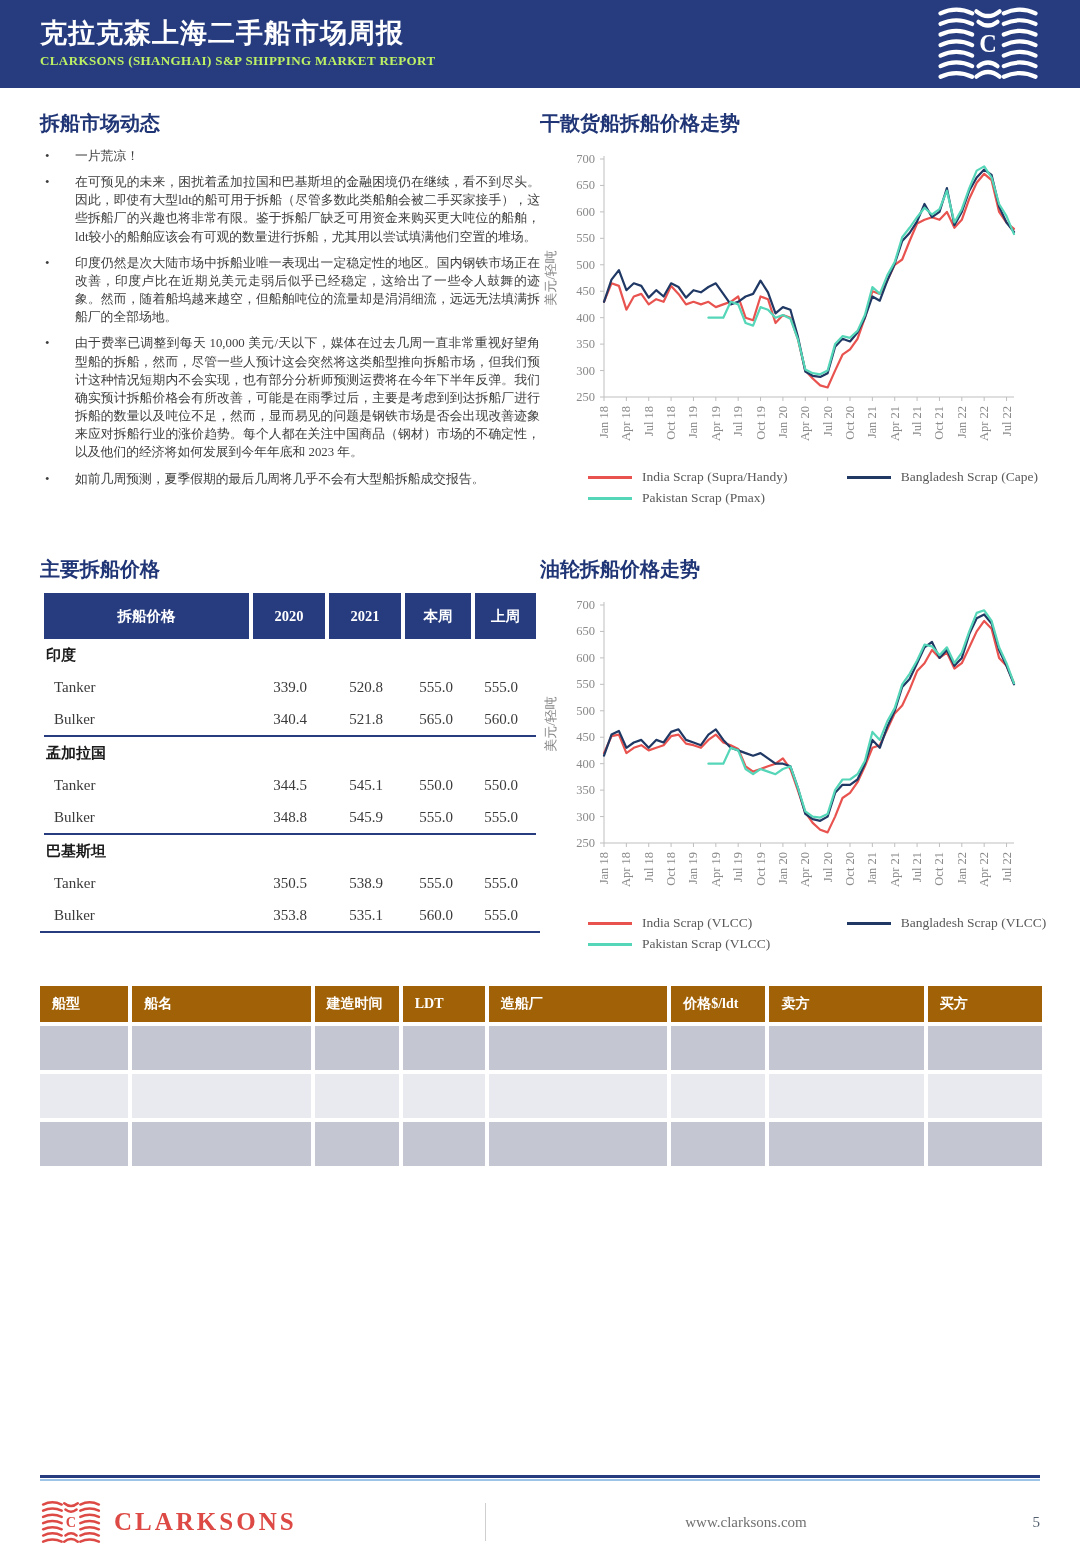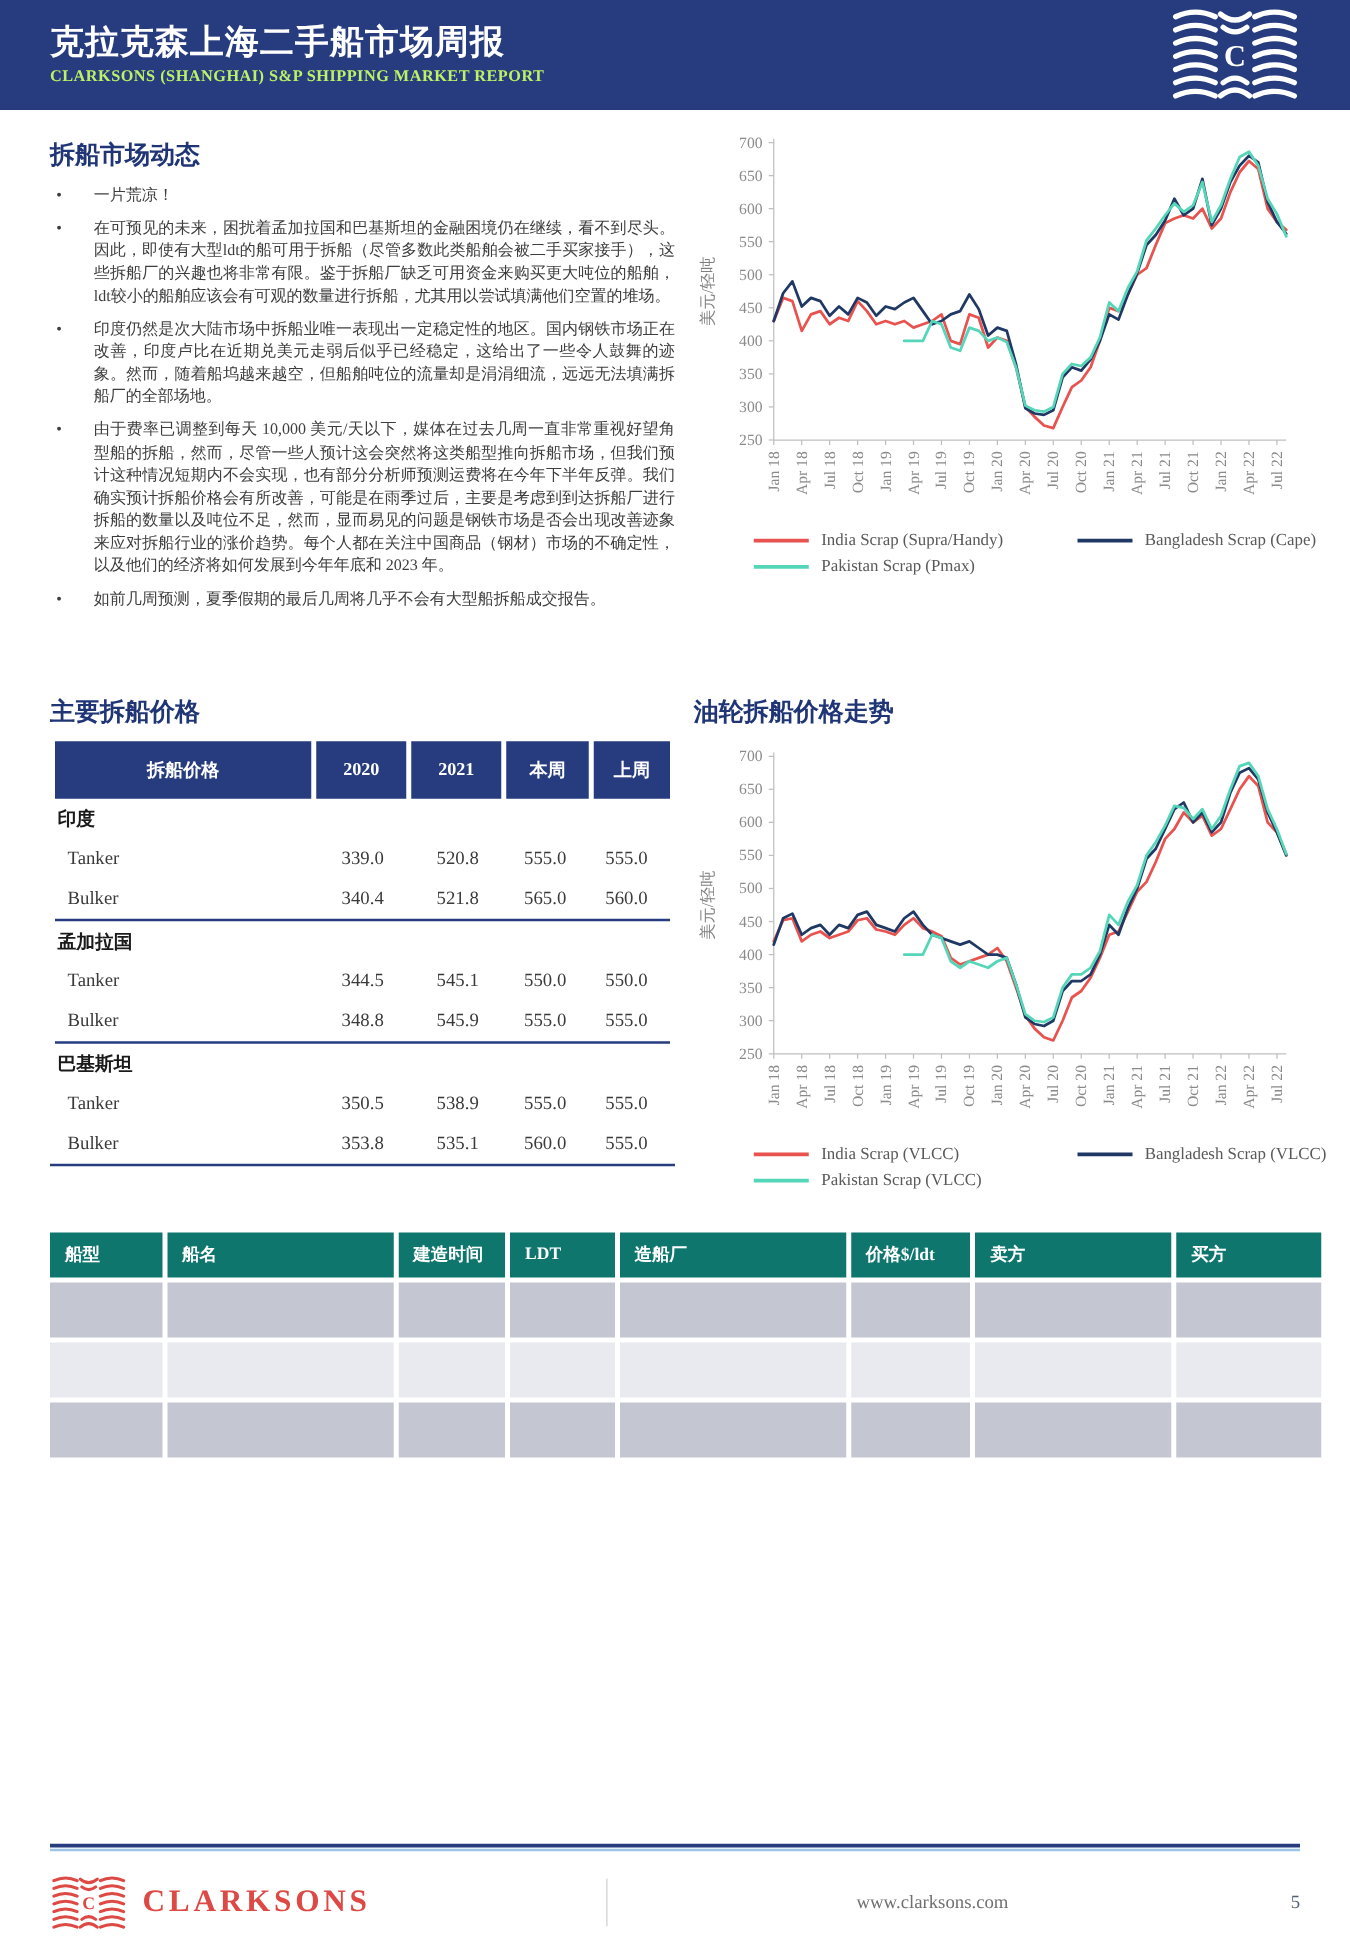--- a/index.html
+++ b/index.html
@@ -11,21 +11,21 @@
   .band h1{color:#fff;font-size:27px;margin:0;font-weight:bold;letter-spacing:1px;line-height:1.1;}
   .band .subtitle{color:#bef264;font-size:13px;font-weight:bold;letter-spacing:.4px;margin-top:4px;}
   
   .subheader{margin:0 40px;border-bottom:4px solid #263C7F;display:flex;justify-content:space-between;
              align-items:center;height:46px;}
   .sec-title{color:#1F3575;font-weight:bold;font-size:19px;}
   .sec-title .en{margin-left:6px;}
   .meta{display:flex;align-items:center;gap:15px;color:#1F3575;font-weight:bold;font-size:18px;}
   .vsep{width:2px;height:26px;background:#1F3575;}
   
-  main{display:grid;grid-template-columns:500px 510px;column-gap:15px;padding:14px 40px 0;box-sizing:content-box;}
+  main{display:grid;grid-template-columns:500px 510px;padding:14px 40px 0;box-sizing:content-box;}
   h2.section{color:#1F3575;font-size:20px;font-weight:bold;margin:8px 0 10px;}
   h2.section .light{font-weight:bold;color:#1F3575;}
   h2.section .pipe{margin:0 8px;color:#7A8BB5;font-weight:normal;}
   .dyn,.chart-sec{min-height:446px;}
   
   .bullets{list-style:none;margin:8px 0 0;padding:0;}
   .bullets li{display:flex;margin-bottom:8px;font-size:12.8px;line-height:1.42;color:#3D3D3D;text-align:justify;}
   .bullets .mk{width:30px;flex:none;padding-left:5px;color:#3D3D3D;}
   .bullets .tx{flex:1;}
   
@@ -36,21 +36,21 @@
   .price-wrap{border-bottom:2px solid #263C7F;}
   table.price{border-collapse:separate;border-spacing:4px 0;width:100%;font-size:15px;color:#333;}
   table.price th{background:#263C7F;color:#fff;font-size:14.5px;font-weight:bold;height:44px;}
   table.price td{height:30px;vertical-align:middle;}
   table.price td.lbl{padding-left:10px;color:#3a3a3a;}
   table.price td.num{text-align:right;padding-right:18px;color:#3a3a3a;}
   table.price tr.group td{font-weight:bold;color:#1a1a1a;padding-left:2px;height:30px;}
   table.price tr.group.sep td{border-top:2px solid #263C7F;}
   
   table.fx{border-collapse:separate;border-spacing:4px 4px;width:100%;table-layout:fixed;margin-left:-4px;}
-  table.fx th{background:#0f766e;color:#fff;font-size:14px;font-weight:bold;text-align:left;
+  table.fx th{background:#a16207;color:#fff;font-size:14px;font-weight:bold;text-align:left;
               padding:0 0 0 12px;height:36px;white-space:nowrap;overflow:hidden;}
   table.fx td{height:42px;}
   table.fx tr.dark td{background:#C4C7D1;}
   table.fx tr.light td{background:#E9EAEF;}
   
   .footer{position:absolute;left:40px;right:40px;bottom:12px;}
   .rule-navy{height:3px;background:#263C7F;}
   .rule-blue{height:2px;background:#9DC3E6;margin-top:1px;}
   .foot-row{display:flex;align-items:center;margin-top:16px;height:50px;}
   .brand{display:flex;align-items:center;gap:12px;width:445px;}
@@ -118,20 +118,21 @@
             <span class="tx">由于费率已调整到每天 10,000 美元/天以下，媒体在过去几周一直非常重视好望角型船的拆船，然而，尽管一些人预计这会突然将这类船型推向拆船市场，但我们预计这种情况短期内不会实现，也有部分分析师预测运费将在今年下半年反弹。我们确实预计拆船价格会有所改善，可能是在雨季过后，主要是考虑到到达拆船厂进行拆船的数量以及吨位不足，然而，显而易见的问题是钢铁市场是否会出现改善迹象来应对拆船行业的涨价趋势。每个人都在关注中国商品（钢材）市场的不确定性，以及他们的经济将如何发展到今年年底和 2023 年。</span>
           </li>
           <li>
             <span class="mk">•</span>
             <span class="tx">如前几周预测，夏季假期的最后几周将几乎不会有大型船拆船成交报告。</span>
           </li>
         </ul>
     </section>
 
     <section class="chart-sec">
+      <h2 class="section">干散货船拆船价格走势</h2>
       <svg id="chart-0" width="510" height="318" viewBox="0 0 510 318">
           <line x1="64" y1="9" x2="64" y2="250" stroke="#BFBFBF" stroke-width="1"></line>
           <line x1="64" y1="250" x2="474" y2="250" stroke="#BFBFBF" stroke-width="1"></line>
           <line x1="60" y1="250" x2="64" y2="250" stroke="#BFBFBF" stroke-width="1"></line>
           <text x="55" y="254" text-anchor="end" font-size="12.5" fill="#8A8A8A">250</text>
           <line x1="60" y1="223.55555555555554" x2="64" y2="223.55555555555554" stroke="#BFBFBF" stroke-width="1"></line>
           <text x="55" y="227.55555555555554" text-anchor="end" font-size="12.5" fill="#8A8A8A">300</text>
           <line x1="60" y1="197.11111111111111" x2="64" y2="197.11111111111111" stroke="#BFBFBF" stroke-width="1"></line>
           <text x="55" y="201.11111111111111" text-anchor="end" font-size="12.5" fill="#8A8A8A">350</text>
           <line x1="60" y1="170.66666666666669" x2="64" y2="170.66666666666669" stroke="#BFBFBF" stroke-width="1"></line>

